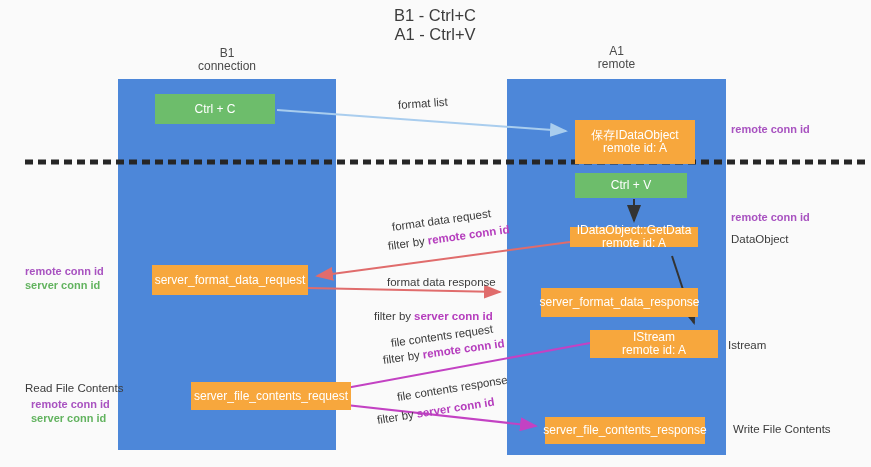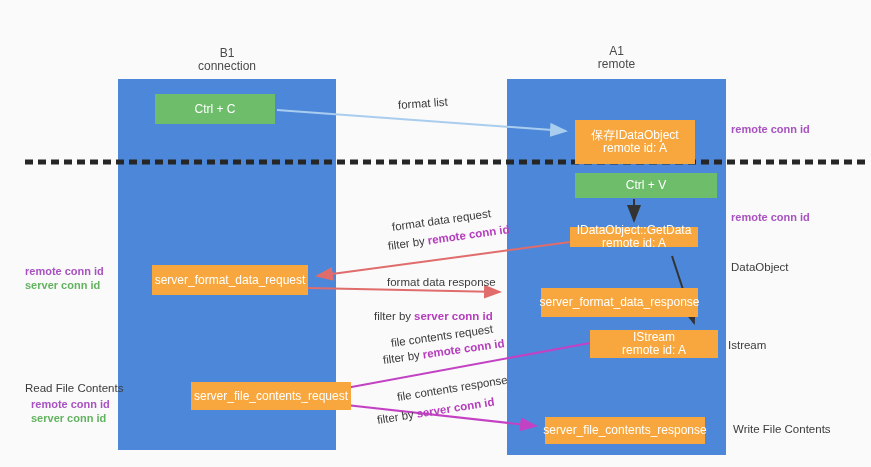--- a/index.html
+++ b/index.html
@@ -17,21 +17,21 @@
   .lane-header { position:absolute; text-align:center; font-size:12px; line-height:13px; color:#4a4a4a; }
   .lh-left  { left:118px; top:47px; width:218px; }
   .lh-right { left:507px; top:45px; width:219px; }
 
   .node { position:absolute; display:flex; flex-direction:column; align-items:center;
           justify-content:center; color:#ffffff; font-size:12px; line-height:13px; text-align:center; }
   .green  { background:var(--box-green); }
   .orange { background:var(--box-orange); }
   .n-ctrl-c   { left:155px; top:94px;  width:120px; height:30px; }
   .n-save     { left:575px; top:120px; width:120px; height:44px; }
-  .n-ctrl-v   { left:575px; top:173px; width:142px; height:25px; }
+  .n-ctrl-v   { left:575px; top:173px; width:112px; height:25px; }
   .n-getdata  { left:570px; top:227px; width:128px; height:20px; }
   .n-freq     { left:152px; top:265px; width:156px; height:30px; }
   .n-fresp    { left:508px; top:288px; width:157px; height:29px;margin-left:33px; }
   .n-istream  { left:590px; top:330px; width:128px; height:28px; }
   .n-fcreq    { left:150px; top:382px; width:160px; height:28px;margin-left:41px; }
   .n-fcresp   { left:545px; top:417px; width:160px; height:27px; }
 
   .alabel { position:absolute; font-size:11.5px; color:#3b3b3b; white-space:nowrap;
             transform-origin:left center; }
   .rot4 { transform:rotate(-4deg); } .rot8 { transform:rotate(-8deg); } .rot9 { transform:rotate(-9deg); }
@@ -51,20 +51,24 @@
   .f-blue    { fill:var(--arrow-lightblue); }
   .f-black   { fill:var(--arrow-black); }
   .f-red     { fill:var(--arrow-red); }
   .f-magenta { fill:var(--arrow-magenta); }
 </style>
 </head>
 <body>
 
 <div class="canvas">
 
+  <div class="title">
+    <div>B1 - Ctrl+C</div>
+    <div>A1 - Ctrl+V</div>
+  </div>
 
   <div class="lane-header lh-left">
     <div>B1</div>
     <div>connection</div>
   </div>
   <div class="lane-header lh-right">
     <div>A1</div>
     <div>remote</div>
   </div>
 
@@ -142,21 +146,21 @@
   <div class="alabel rot8" style="left:383px; top:354px;">
     <span>filter by</span><span class="hl">remote conn id</span>
   </div>
   <div class="alabel rot9" style="left:397px; top:391px;">file contents response</div>
   <div class="alabel rot9" style="left:377px; top:414px;">
     <span>filter by</span><span class="hl">server conn id</span>
   </div>
 
   <div class="side purple" style="left:731px; top:123px;">remote conn id</div>
   <div class="side purple" style="left:731px; top:211px;">remote conn id</div>
-  <div class="side" style="left:731px; top:233px;margin-top:28px;">DataObject</div>
+  <div class="side" style="left:731px; top:233px;">DataObject</div>
   <div class="side" style="left:728px; top:339px;">Istream</div>
   <div class="side" style="left:733px; top:423px;">Write File Contents</div>
 
   <div class="side purple" style="left:25px; top:265px;">remote conn id</div>
   <div class="side greent" style="left:25px; top:279px;">server conn id</div>
   <div class="side" style="left:25px; top:382px;">Read File Contents</div>
   <div class="side purple" style="left:31px; top:398px;">remote conn id</div>
   <div class="side greent" style="left:31px; top:412px;">server conn id</div>
 
 </div>

